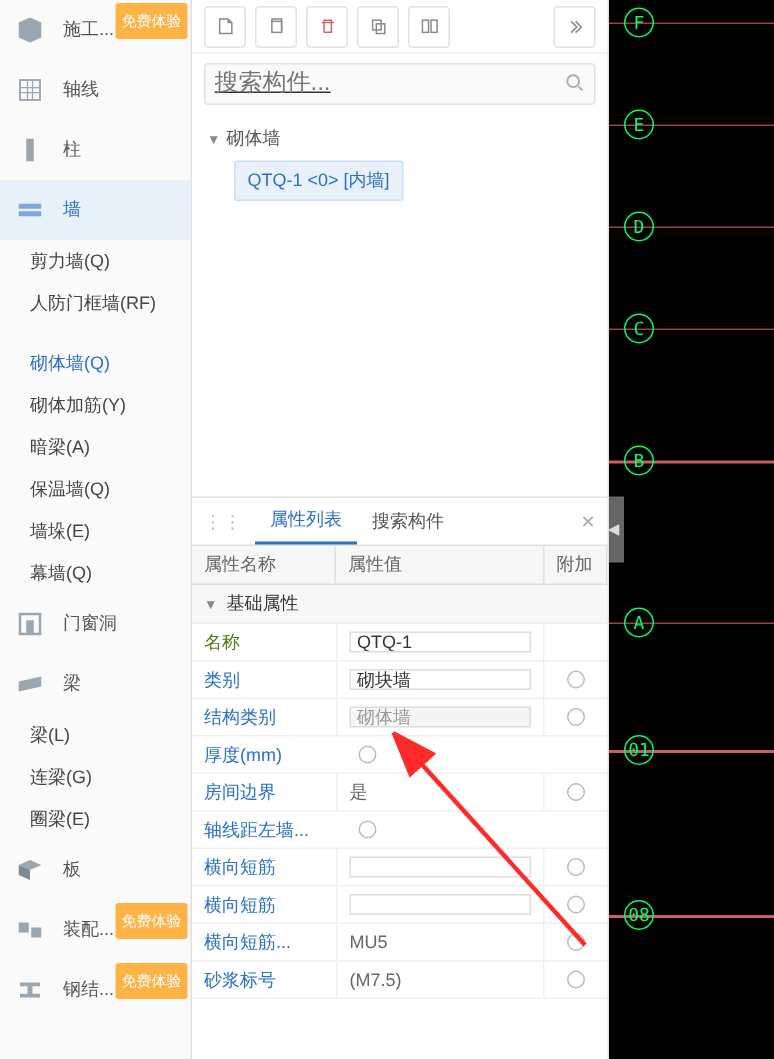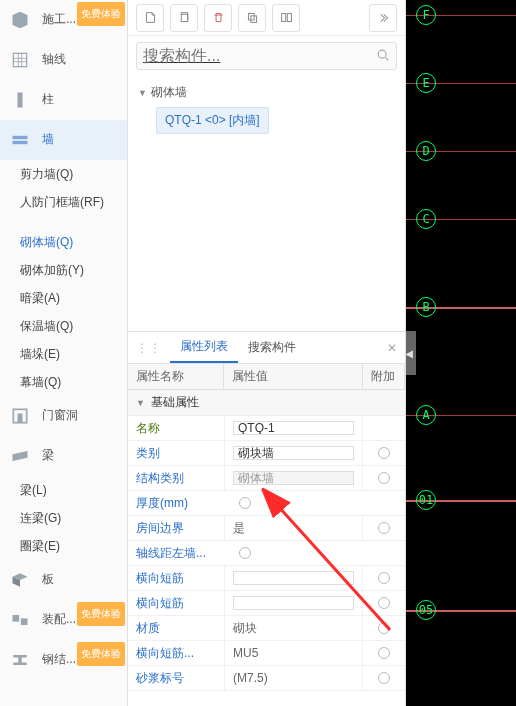--- a/index.html
+++ b/index.html
@@ -488,29 +488,20 @@
                 <input type="text" style="">
               </div>
               <div class="rextra">
                 <span class="radio-dot"></span>
               </div>
             </div>
             <div class="prop-row">
               <div class="rname">横向短筋</div>
               <div class="rvalue">
                 <input type="text" style="">
-              </div>
-              <div class="rextra">
-                <span class="radio-dot"></span>
-              </div>
-            </div>
-            <div class="prop-row">
-              <div class="rname">材质</div>
-              <div class="rvalue">
-                <span class="static">砌块</span>
               </div>
               <div class="rextra">
                 <span class="radio-dot"></span>
               </div>
             </div>
             <div class="prop-row">
               <div class="rname">横向短筋...</div>
               <div class="rvalue">
                 <span class="static">MU5</span>
               </div>
@@ -542,21 +533,21 @@
       <div class="axis-circle" style="top: 141px; left: 10px;">D</div>
       <div class="axis-line" style="top: 219px;"></div>
       <div class="axis-circle" style="top: 209px; left: 10px;">C</div>
       <div class="axis-line thick" style="top: 307px;"></div>
       <div class="axis-circle" style="top: 297px; left: 10px;">B</div>
       <div class="axis-line" style="top: 415px;"></div>
       <div class="axis-circle" style="top: 405px; left: 10px;">A</div>
       <div class="axis-line thick" style="top: 500px;"></div>
       <div class="axis-circle" style="top: 490px; left: 10px;">01</div>
       <div class="axis-line thick" style="top: 610px;"></div>
-      <div class="axis-circle" style="top: 600px; left: 10px;">05</div>
+      <div class="axis-circle" style="top: 600px; left: 10px;">08</div>
     </div>
 </div>
 
 <svg class="arrow-overlay">
   <defs>
     <marker id="ah" markerWidth="10" markerHeight="10" refX="2" refY="4" orient="auto">
       <path d="M0,0 L0,8 L11,4 z" fill="#ff2b2b"></path>
     </marker>
   </defs>
   <line x1="390" y1="630" x2="278" y2="506" stroke="#ff2b2b" stroke-width="3" marker-end="url(#ah)"></line>

